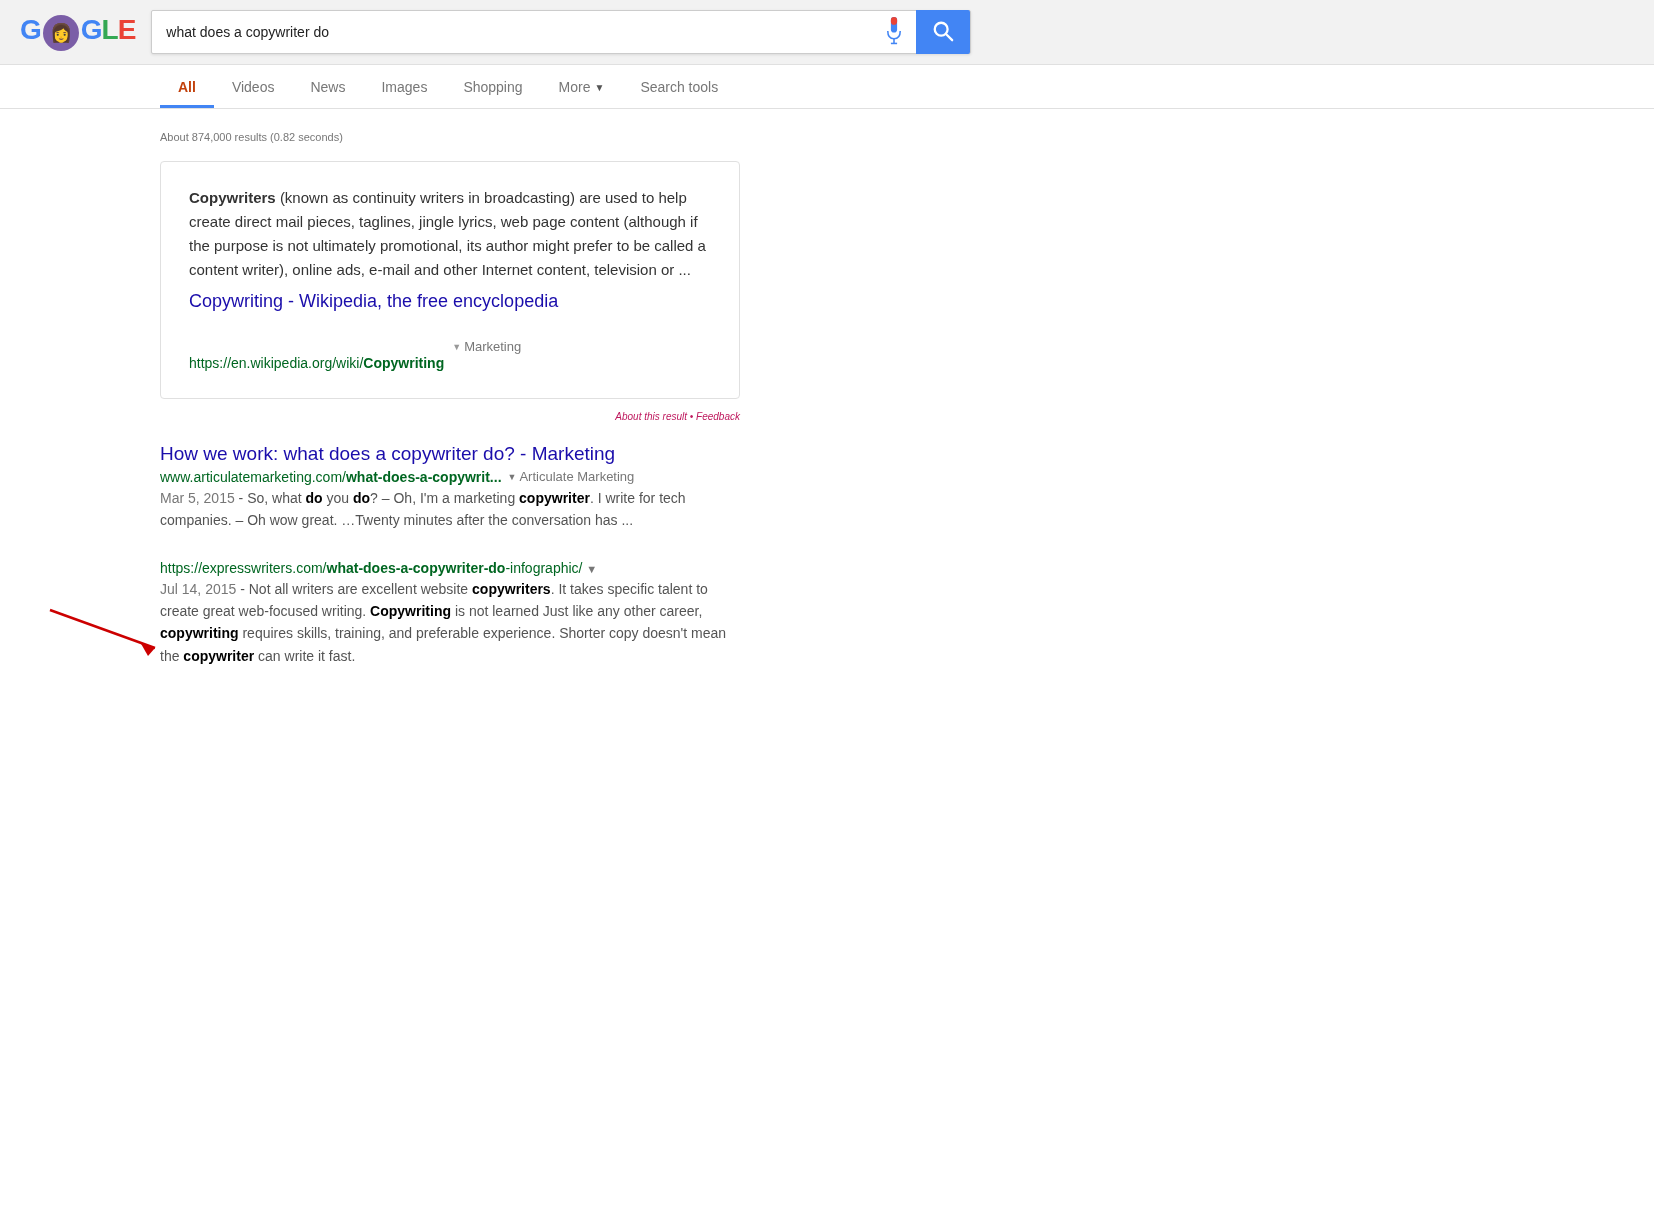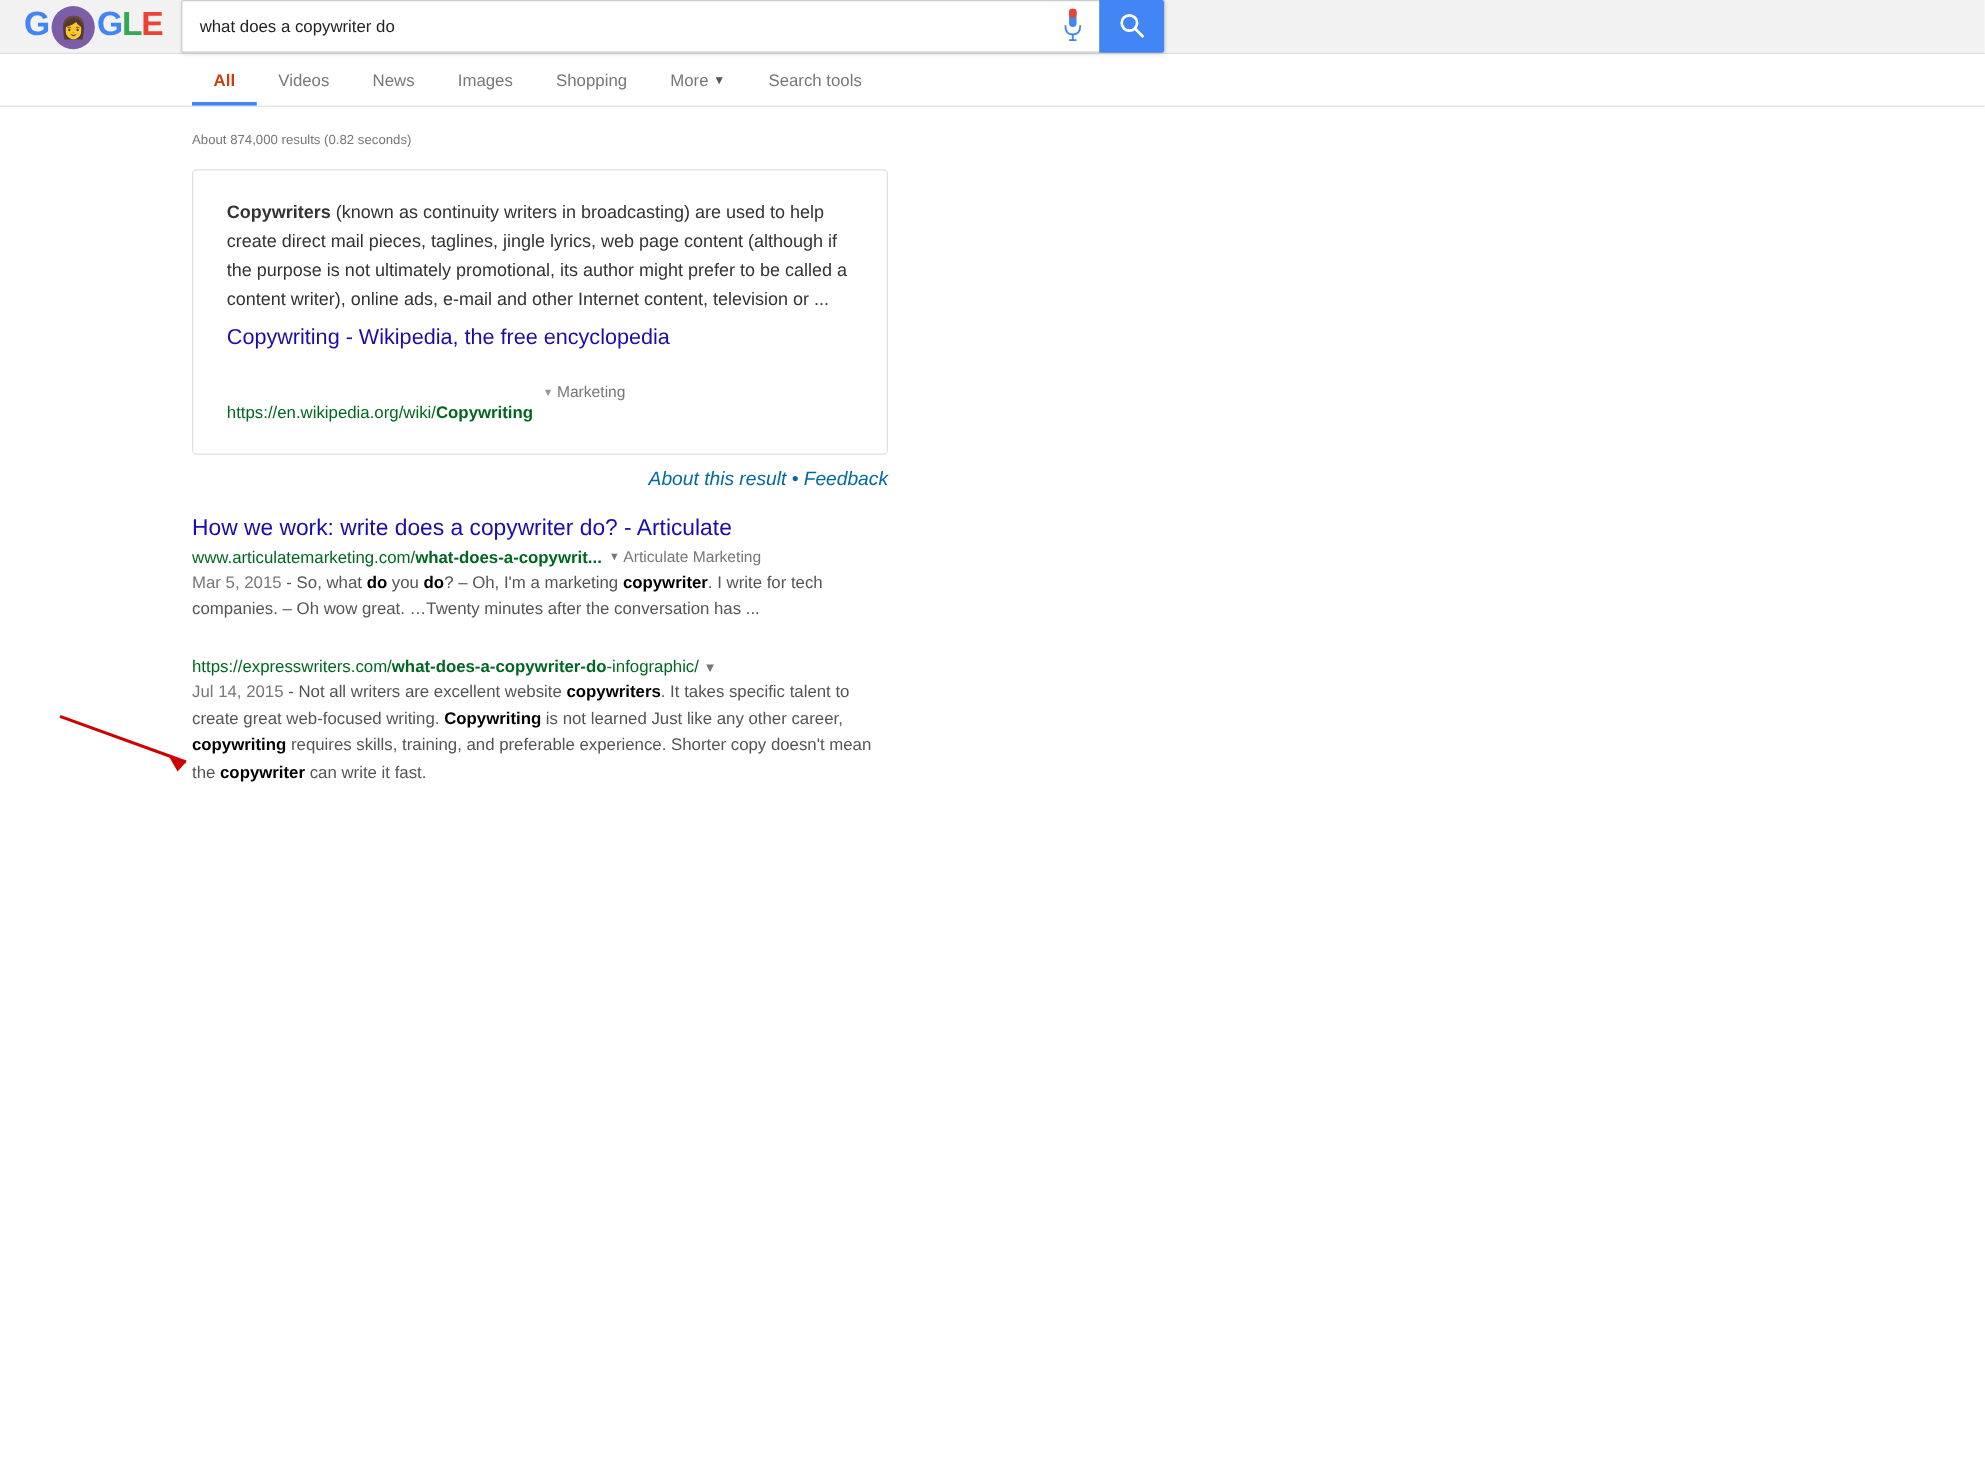--- a/index.html
+++ b/index.html
@@ -1,21 +1,21 @@
 <!DOCTYPE html>
 <html><head>
   <meta charset="utf-8">
   <style>
     * { box-sizing: border-box; margin: 0; padding: 0; }
     body { font-family: Arial, sans-serif; background: #fff; color: #222; }
 
     
     .header {
       background: #f2f2f2;
-      padding: 0 20px;
+      padding: 10px 20px;
       display: flex;
       align-items: center;
       gap: 16px;
       border-bottom: 1px solid #e0e0e0;
     }
     .logo-area {
       display: flex;
       align-items: center;
       gap: 0;
     }
@@ -169,22 +169,22 @@
       gap: 3px;
     }
     .wiki-badge::before {
       content: '▼';
       font-size: 9px;
       color: #999;
     }
 
     .about-result {
       text-align: right;
-      color: #0369a1;
-      font-size: 16px;
+      color: #be185d;
+      font-size: 10px;
       font-style: italic;
       margin-bottom: 20px;
       max-width: 680px;
     }
 
     
     .result-item {
       margin-bottom: 28px;
       max-width: 680px;
       position: relative;
@@ -299,21 +299,21 @@
     <a class="featured-link" href="#">Copywriting - Wikipedia, the free encyclopedia</a>
     <div class="featured-url-row">
       <span class="featured-url">https://en.wikipedia.org/wiki/<strong>Copywriting</strong></span>
       <span class="wiki-badge">Marketing</span>
     </div>
   </div>
 
   <div class="about-result">About this result • Feedback</div>
 
   <div class="result-item">
-    <a class="result-title" href="#">How we work: write does a copywriter do? - Articulate</a>
+    <a class="result-title" href="#">How we work: what does a copywriter do? - Marketing</a>
     <div class="result-url-row">
       <span class="result-url">www.articulatemarketing.com/<strong>what-does-a-copywrit...</strong></span>
       <span class="result-site-name"> Articulate Marketing</span>
     </div>
     <div class="result-snippet">
       <span class="result-date">Mar 5, 2015</span> - So, what <strong>do</strong> you <strong>do</strong>? – Oh, I'm a marketing <strong>copywriter</strong>. I write for tech companies. – Oh wow great. …Twenty minutes after the conversation has ...
     </div>
   </div>
 
   <div class="result-item" style="position:relative;">

